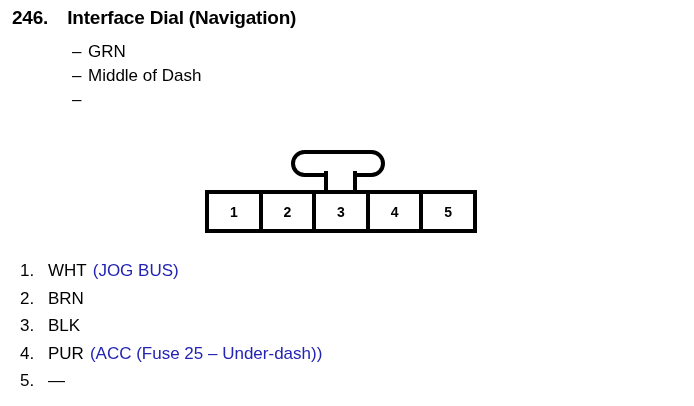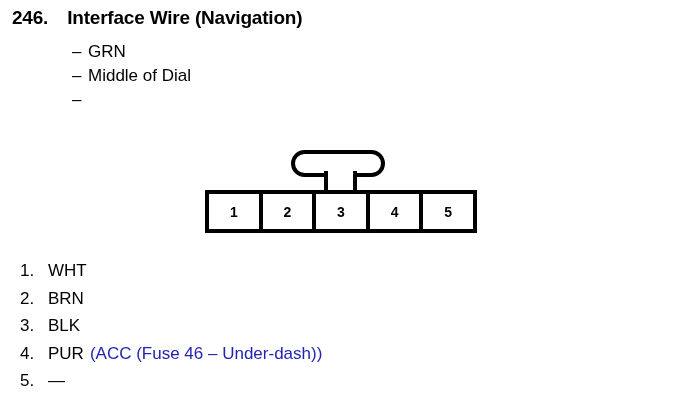--- a/index.html
+++ b/index.html
@@ -153,31 +153,31 @@
   }
   .pin-signal:empty {
     margin-left: 0;
   }
 </style>
 </head>
 <body>
 
 <div class="entry-header">
   <span class="entry-number">246.</span>
-  <span class="entry-title">Interface Wire (Navigation)</span>
+  <span class="entry-title">Interface Dial (Navigation)</span>
 </div>
 
 <div class="attr-list">
   <div class="attr-line">
     <span class="attr-dash">–</span>
     <span class="attr-text">GRN</span>
   </div>
   <div class="attr-line">
     <span class="attr-dash">–</span>
-    <span class="attr-text">Middle of Dial</span>
+    <span class="attr-text">Middle of Dash</span>
   </div>
   <div class="attr-line">
     <span class="attr-dash">–</span>
   </div>
 </div>
 
 <div class="connector-diagram">
   <div class="latch-tab"></div>
   <div class="latch-neck"></div>
   <div class="housing">
@@ -186,32 +186,33 @@
     <div class="pin-cell">3</div>
     <div class="pin-cell">4</div>
     <div class="pin-cell">5</div>
   </div>
 </div>
 
 <div class="pin-list">
   <div class="pin-row">
     <span class="pin-index">1.</span>
     <span class="pin-color">WHT</span>
+    <span class="pin-signal">(JOG BUS)</span>
   </div>
   <div class="pin-row">
     <span class="pin-index">2.</span>
     <span class="pin-color">BRN</span>
   </div>
   <div class="pin-row">
     <span class="pin-index">3.</span>
     <span class="pin-color">BLK</span>
   </div>
   <div class="pin-row">
     <span class="pin-index">4.</span>
     <span class="pin-color">PUR</span>
-    <span class="pin-signal">(ACC (Fuse 46 – Under-dash))</span>
+    <span class="pin-signal">(ACC (Fuse 25 – Under-dash))</span>
   </div>
   <div class="pin-row">
     <span class="pin-index">5.</span>
     <span class="pin-color">—</span>
     <span class="pin-signal"></span>
   </div>
 </div>
 
 </body></html>

